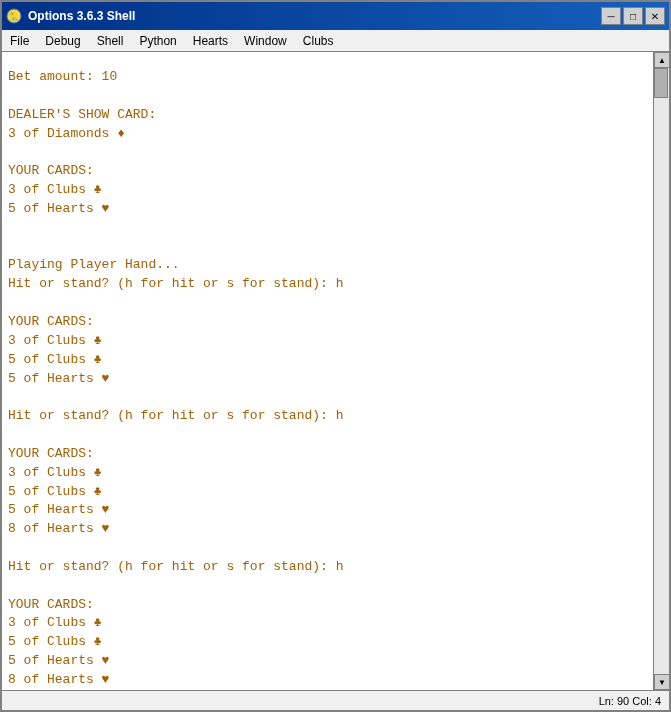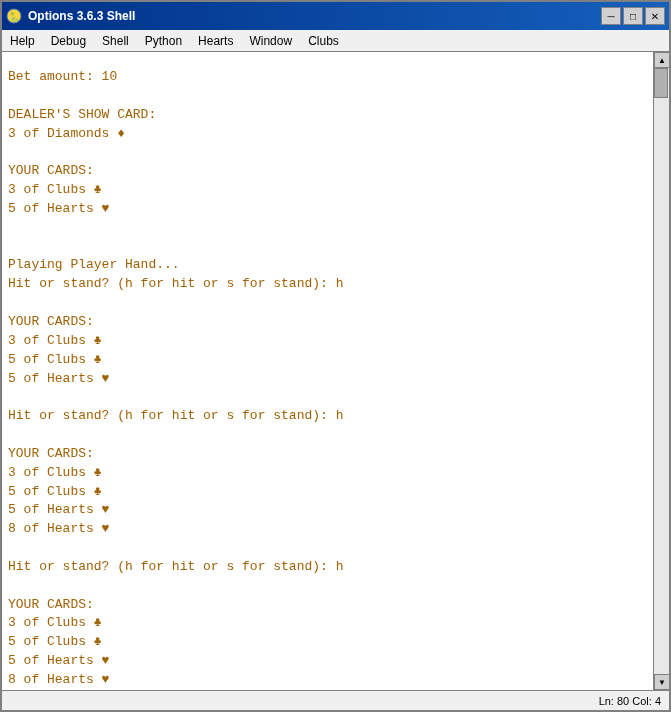--- a/index.html
+++ b/index.html
@@ -170,21 +170,21 @@
       <span class="title-text">Options 3.6.3 Shell</span>
     </div>
     <div class="title-buttons">
       <div class="title-btn">─</div>
       <div class="title-btn">□</div>
       <div class="title-btn">✕</div>
     </div>
   </div>
 
   <div class="menu-bar">
-    <span class="menu-item">Help</span>
+    <span class="menu-item">File</span>
     <span class="menu-item">Debug</span>
     <span class="menu-item">Shell</span>
     <span class="menu-item">Python</span>
     <span class="menu-item">Hearts</span>
     <span class="menu-item">Window</span>
     <span class="menu-item">Clubs</span>
   </div>
 
   <div class="content-area">
     <div class="terminal">Bet amount: 10
@@ -230,15 +230,15 @@
     <div class="scrollbar">
       <div class="scroll-btn">▲</div>
       <div class="scroll-track">
         <div class="scroll-thumb"></div>
       </div>
       <div class="scroll-btn">▼</div>
     </div>
   </div>
 
   <div class="status-bar">
-    <span>Ln: 80  Col: 4</span>
+    <span>Ln: 90  Col: 4</span>
   </div>
 </div>
 
 </body></html>

